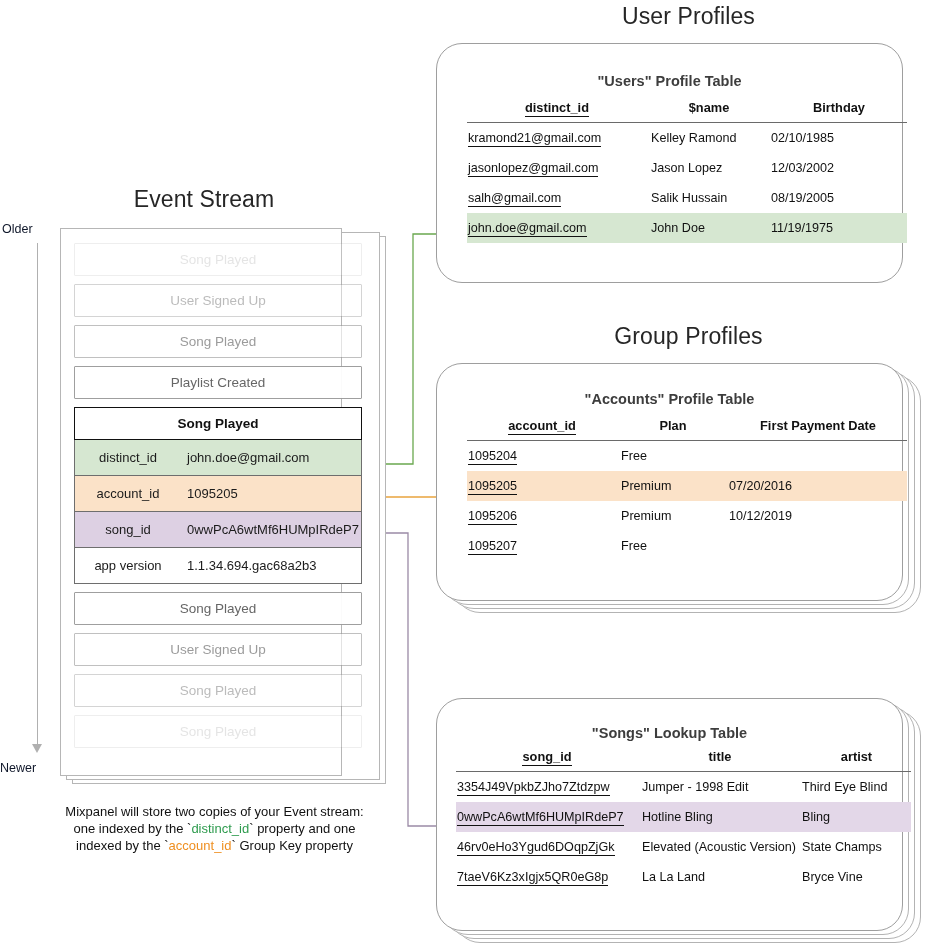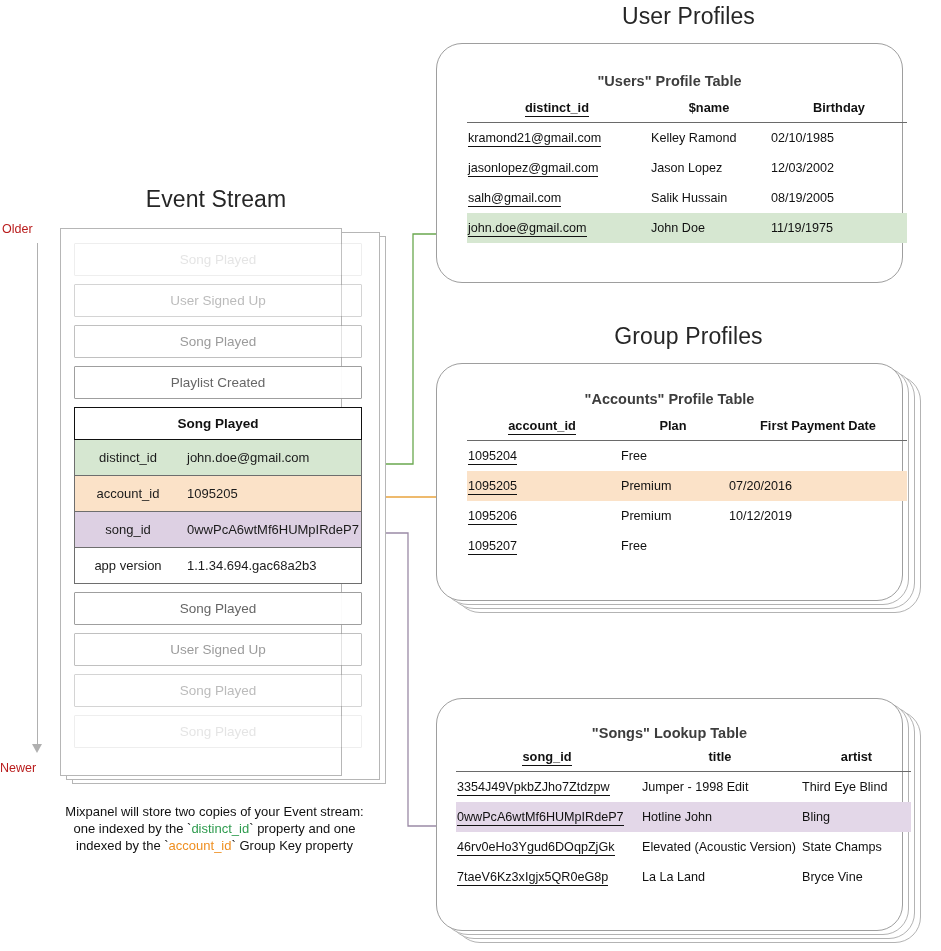--- a/index.html
+++ b/index.html
@@ -19,21 +19,21 @@
     position:absolute;
     font-size:23px;
     color:#262626;
     text-align:center;
     font-weight:400;
     letter-spacing:.1px;
     white-space:nowrap;
   }
 
   
-  #event-stream-title{ left:60px; top:186px; width:312px; }
+  #event-stream-title{ left:48px; top:186px; width:312px; }
 
   .es-wrap{ position:absolute; left:60px; top:228px; width:320px; height:552px; }
   .es-shadow{
     position:absolute; background:#ffffff;
     border:1.5px solid #b6b6b6;
   }
   .es-shadow.s2{ left:12px; top:8px; width:314px; height:548px; }
   .es-shadow.s1{ left:6px; top:4px; width:314px; height:548px; }
   .es-card{
     position:absolute; left:0; top:0; width:282px; height:548px;
@@ -67,21 +67,21 @@
     font-size:13px; color:#1b1b1b;
   }
   .ev-prop .k{ width:106px; text-align:center; }
   .ev-prop .v{ flex:1; padding-left:6px; }
   .ev-prop.green { background:#d6e7d1; }
   .ev-prop.orange{ background:#fbe2c8; }
   .ev-prop.purple{ background:#ddd0e3; }
   .ev-prop.plain { background:#fff; }
 
   
-  .axis-label{ position:absolute; font-size:12.5px; color:#b91c1c; }
+  .axis-label{ position:absolute; font-size:12.5px; color:#0f172a; }
   #older-label{ left:2px; top:222px; }
   #newer-label{ left:0px; top:761px; }
   .axis-line{
     position:absolute; left:37px; top:243px; width:1px; height:505px;
     background:#b0b0b0;
   }
   .axis-arrow{
     position:absolute; left:32px; top:744px; width:0;height:0;
     border-left:5px solid transparent; border-right:5px solid transparent;
     border-top:9px solid #b0b0b0;
@@ -316,21 +316,21 @@
           <th class="c1">title</th>
           <th class="c2">artist</th>
         </tr>
         <tr>
           <td class="c0"><span class="u">3354J49VpkbZJho7Ztdzpw</span></td>
           <td class="c1">Jumper - 1998 Edit</td>
           <td class="c2">Third Eye Blind</td>
         </tr>
         <tr class="hl-purple">
           <td class="c0"><span class="u">0wwPcA6wtMf6HUMpIRdeP7</span></td>
-          <td class="c1">Hotline John</td>
+          <td class="c1">Hotline Bling</td>
           <td class="c2">Bling</td>
         </tr>
         <tr>
           <td class="c0"><span class="u">46rv0eHo3Ygud6DOqpZjGk</span></td>
           <td class="c1">Elevated (Acoustic Version)</td>
           <td class="c2">State Champs</td>
         </tr>
         <tr>
           <td class="c0"><span class="u">7taeV6Kz3xIgjx5QR0eG8p</span></td>
           <td class="c1">La La Land</td>

